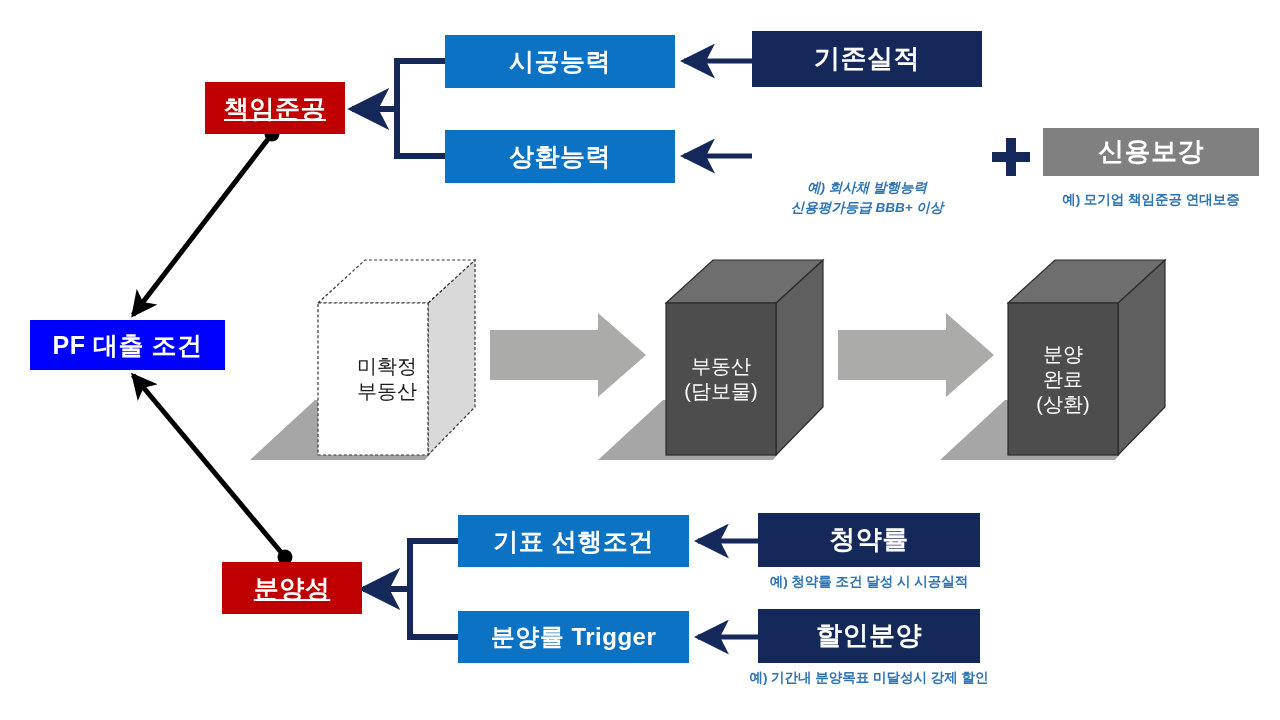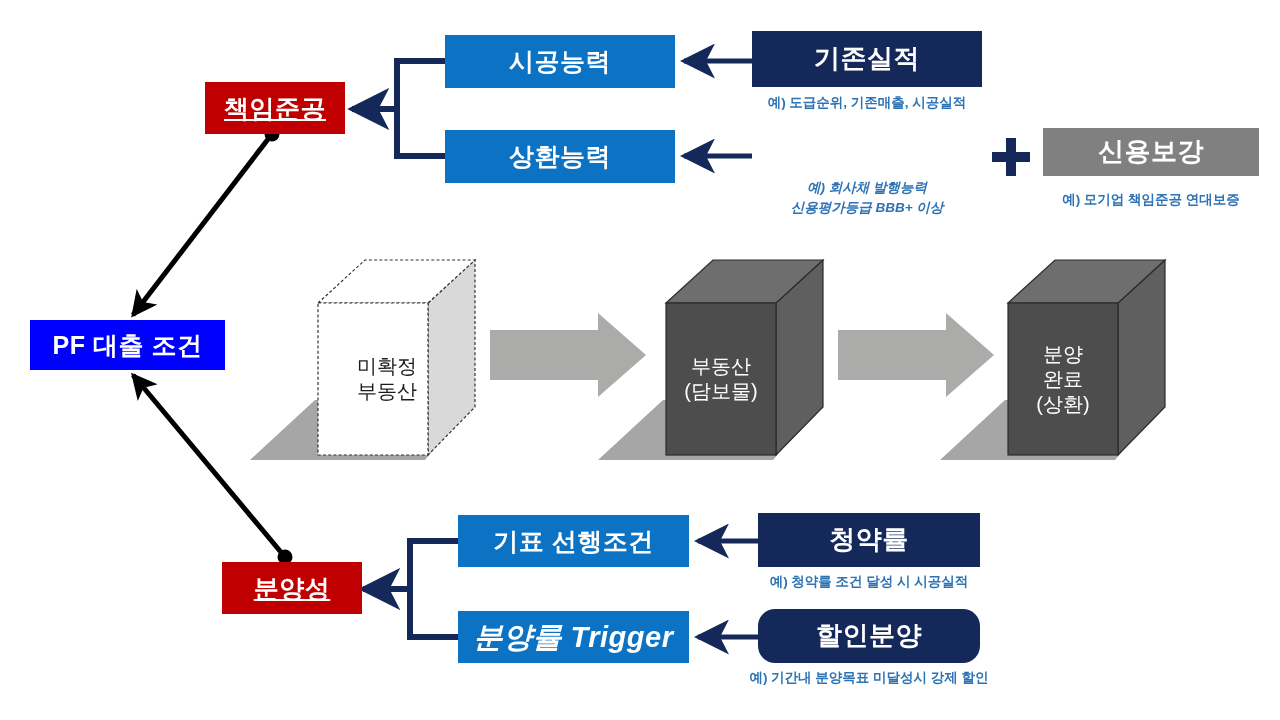--- a/index.html
+++ b/index.html
@@ -162,38 +162,37 @@
   </div>
 
   <div class="node box box-ltblue" style="left:445px;top:130px;width:230px;height:53px;font-size:25px;">
     <span>상환능력</span>
   </div>
 
   <div class="node box box-ltblue" style="left:458px;top:515px;width:231px;height:52px;font-size:25px;">
     <span>기표 선행조건</span>
   </div>
 
-  <div class="node box box-ltblue" style="left:458px;top:611px;width:231px;height:52px;font-size:29px;font-style:italic;">
+  <div class="node box box-ltblue" style="left:458px;top:611px;width:231px;height:52px;font-size:24px;">
     <span>분양률 Trigger</span>
   </div>
 
   <div class="node box box-navy" style="left:752px;top:31px;width:230px;height:56px;font-size:26px;">
     <span>기존실적</span>
   </div>
-  <div class="caption" style="left:722px;top:93px;width:290px;">예) 도급순위, 기존매출, 시공실적</div>
 
   <div class="caption" style="left:722px;top:178px;width:290px;font-style:italic;">예) 회사채 발행능력
 신용평가등급 BBB+ 이상</div>
 
   <div class="node box box-navy" style="left:758px;top:513px;width:222px;height:54px;font-size:26px;">
     <span>청약률</span>
   </div>
   <div class="caption" style="left:724px;top:572px;width:290px;">예) 청약률 조건 달성 시 시공실적</div>
 
-  <div class="node box box-navy" style="left:758px;top:609px;width:222px;height:54px;font-size:26px;border-radius:17px;">
+  <div class="node box box-navy" style="left:758px;top:609px;width:222px;height:54px;font-size:26px;">
     <span>할인분양</span>
   </div>
   <div class="caption" style="left:714px;top:668px;width:310px;">예) 기간내 분양목표 미달성시 강제 할인</div>
 
   <div class="plus" style="left:992px;top:138px;width:38px;height:38px;">
     <svg width="38" height="38" viewBox="0 0 38 38">
       <path d="M14,0 H24 V14 H38 V24 H24 V38 H14 V24 H0 V14 H14 Z" fill="#14285A"></path>
     </svg>
   </div>
 

